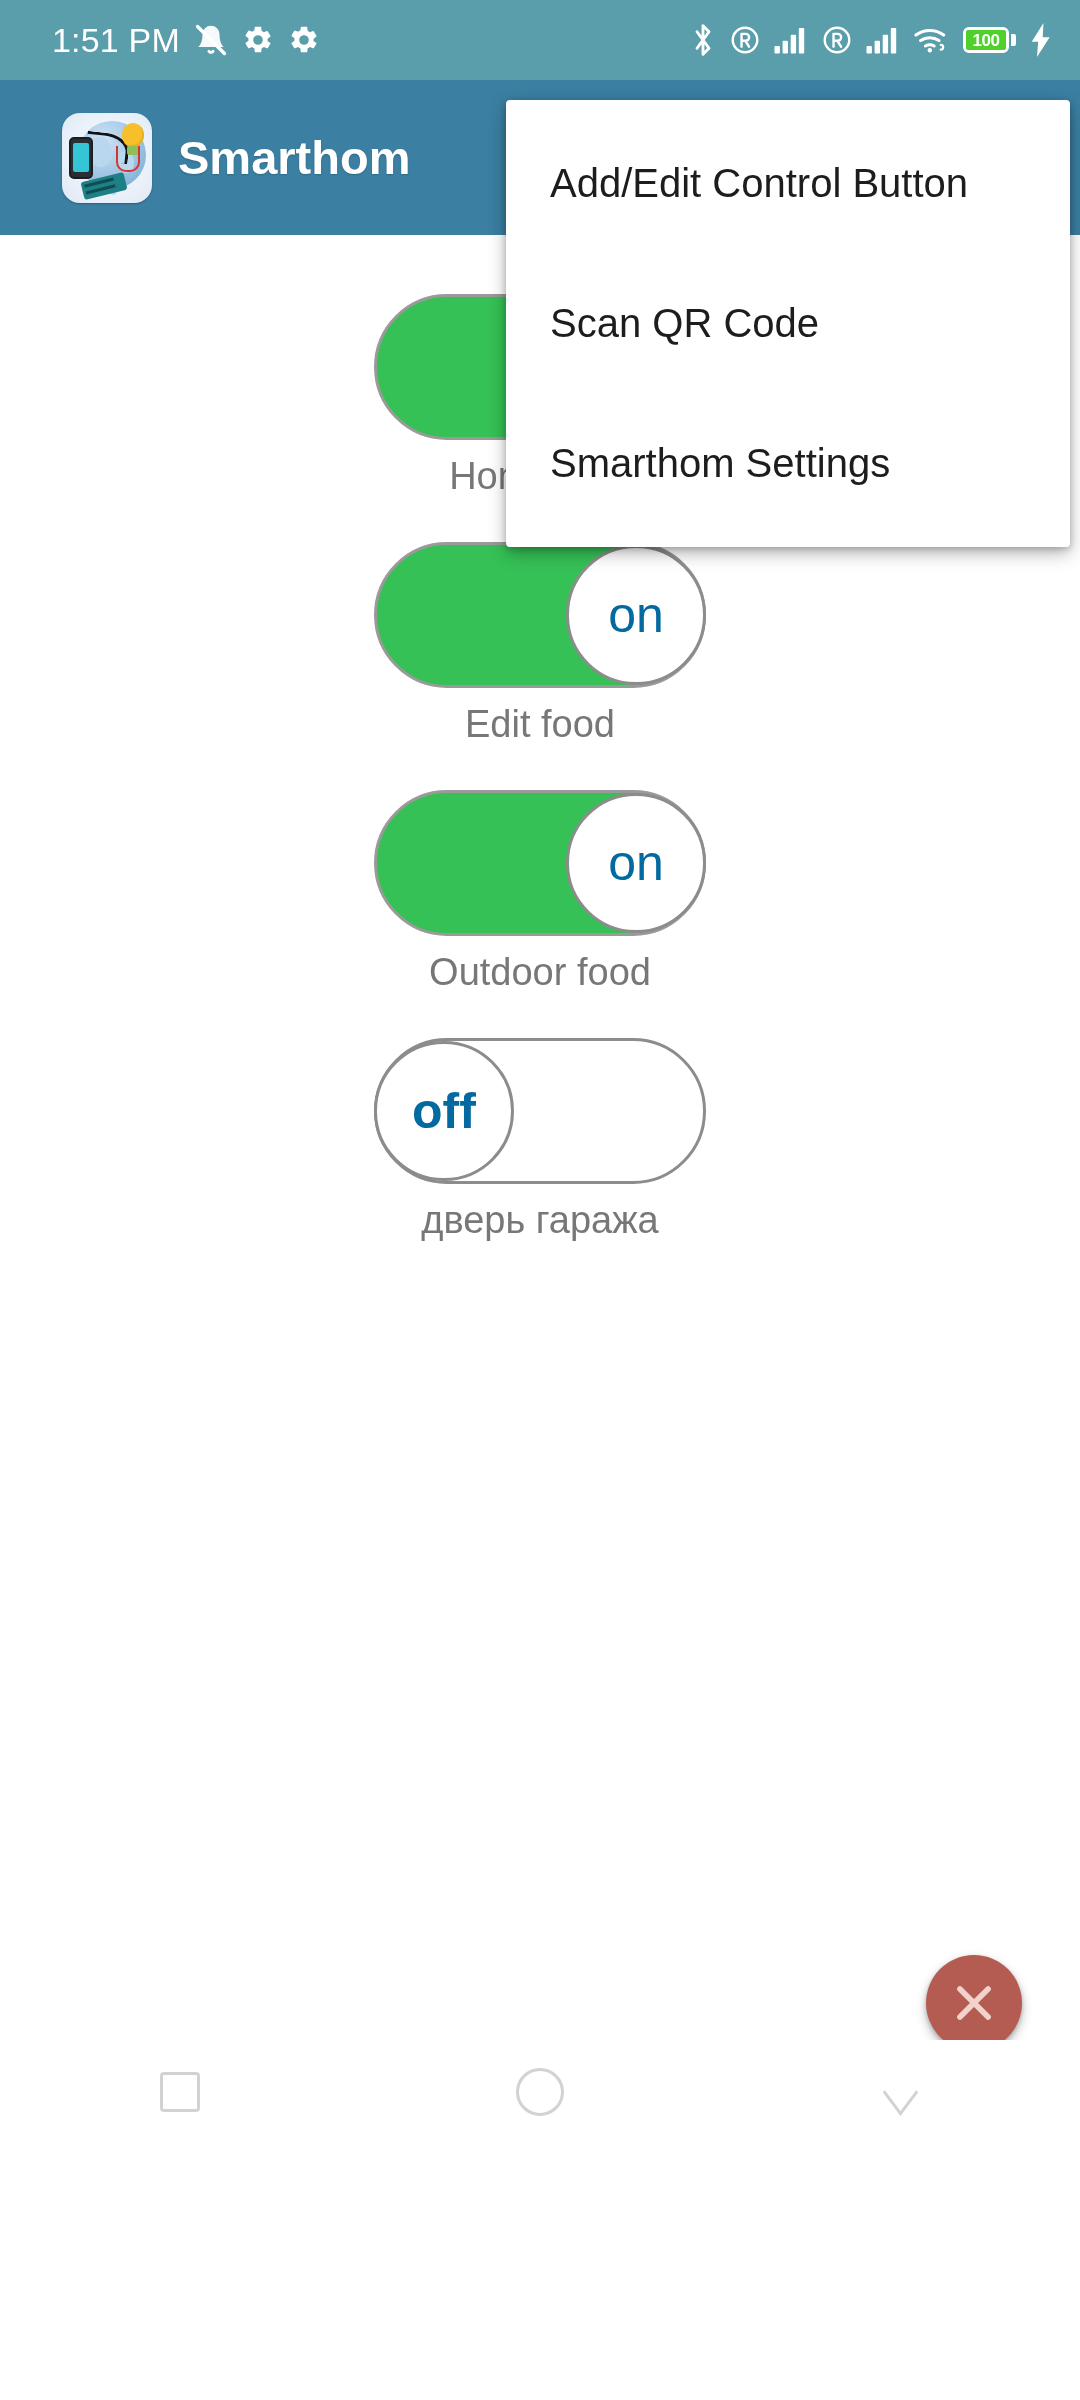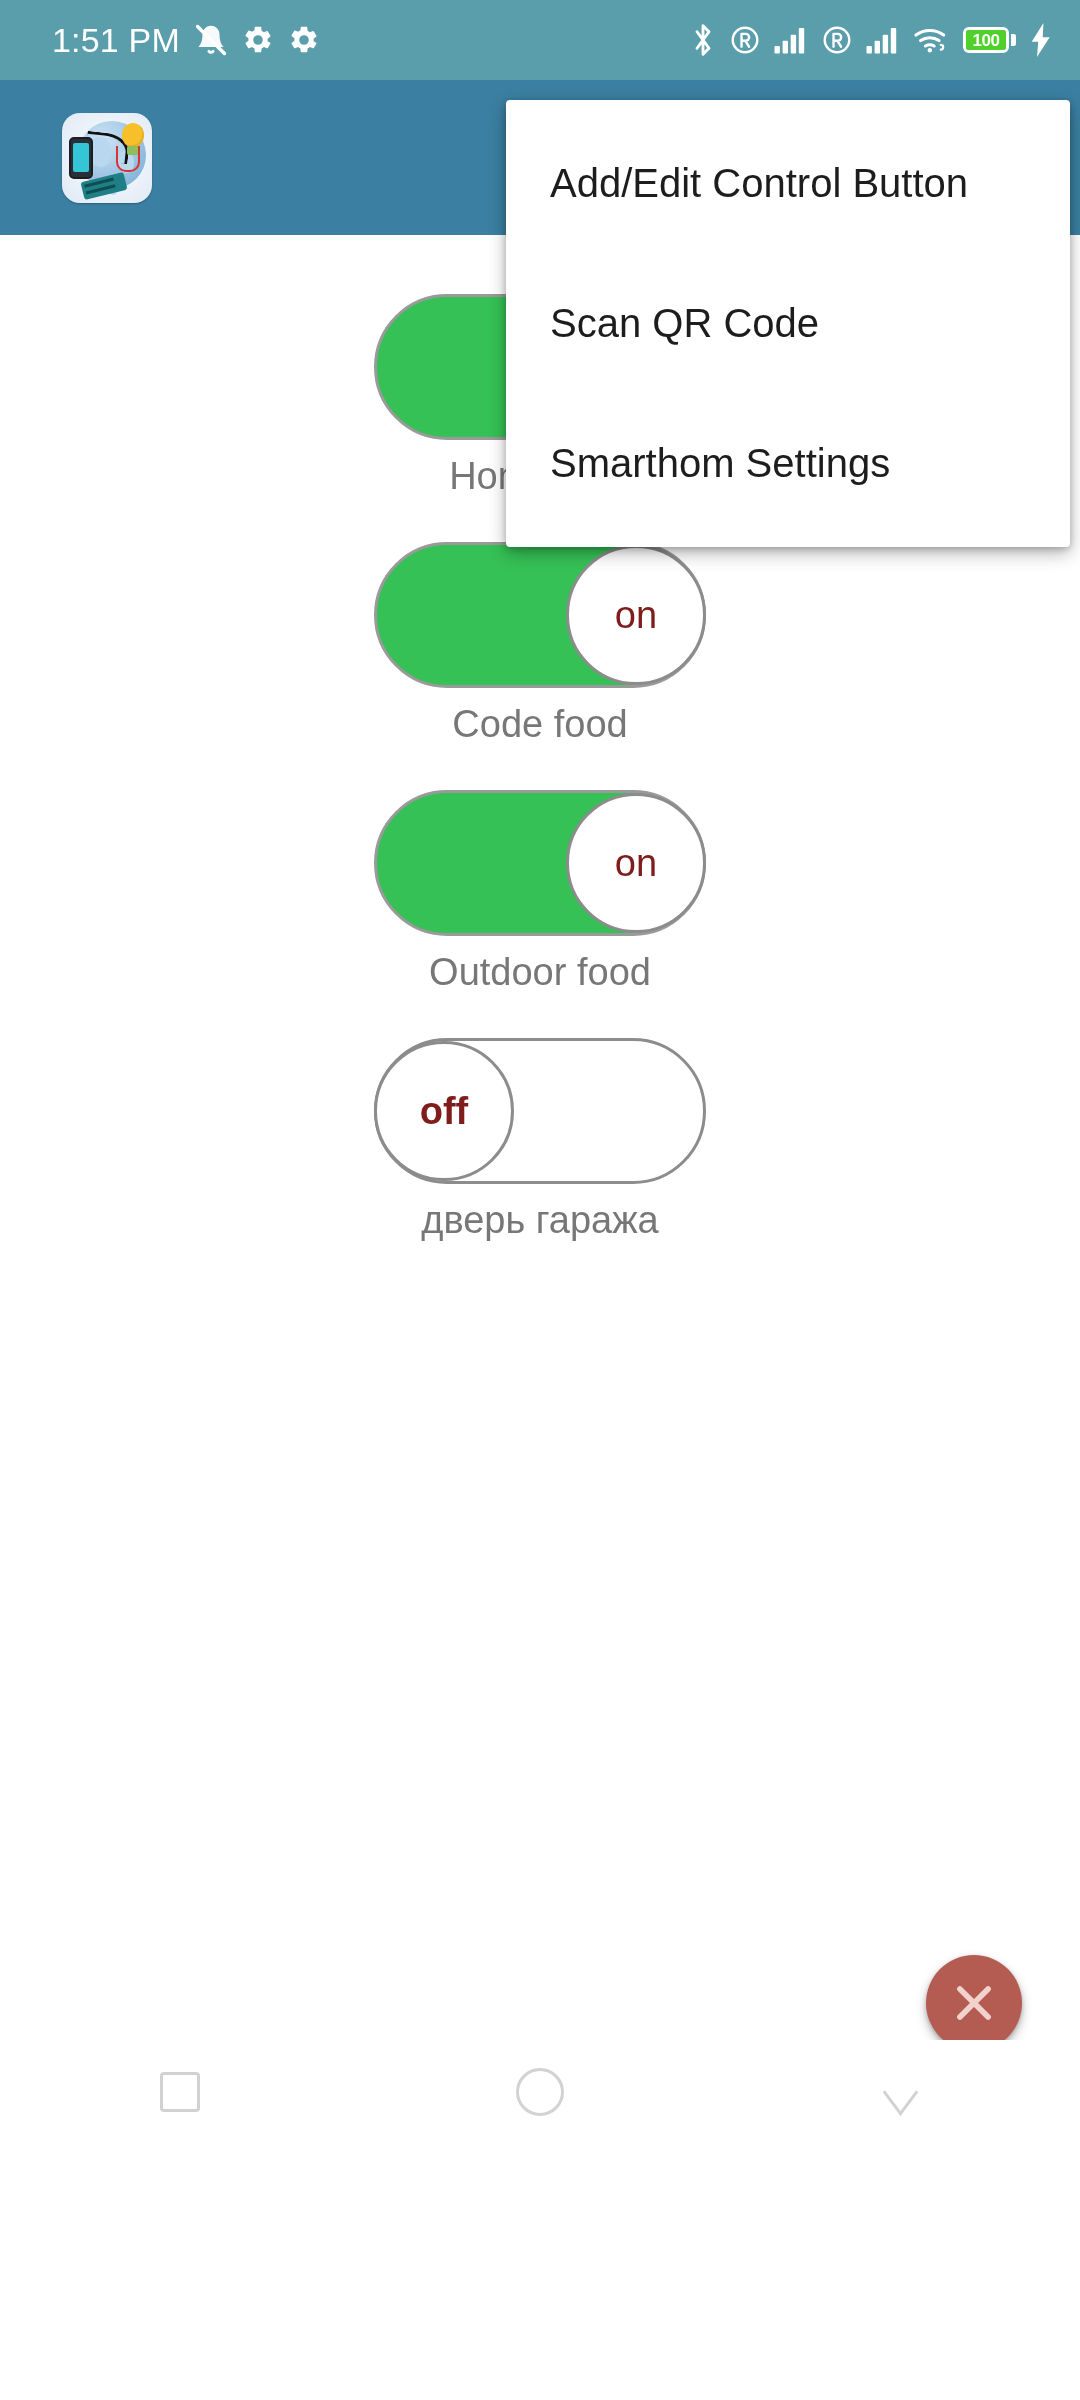--- a/index.html
+++ b/index.html
@@ -171,21 +171,21 @@
     border: 3px solid #8c8c8c;
     justify-content: flex-start;
   }
   .knob {
     width: 140px; height: 140px;
     border-radius: 50%;
     background: #ffffff;
     border: 3px solid #8c8c8c;
     box-sizing: border-box;
     display: flex; align-items: center; justify-content: center;
-    font-size: 38px; color: #7f1d1d;
+    font-size: 50px; color: #0369a1;
     font-family: "Liberation Sans", sans-serif;
   }
   .switch.on .knob { margin-right: -3px; }
   .switch.off .knob { margin-left: -3px; font-weight: bold; }
 
   .toggle-label {
     margin-top: 15px;
     font-size: 38px; color: #777777;
     font-family: "Liberation Sans", sans-serif;
     text-align: center;
@@ -324,36 +324,37 @@
 
   <div id="app-bar">
     <div id="app-icon">
       <span class="globe"></span>
       <span class="arrow"></span>
       <span class="phone"></span>
       <span class="bulb"></span>
       <span class="link"></span>
       <span class="board"></span>
     </div>
+    <div id="app-title">Smarthom</div>
   </div>
 
   <div id="toggle-list">
 
     <div class="toggle-row">
       <div class="switch on">
         <div class="knob">on</div>
       </div>
       <div class="toggle-label">Home light</div>
     </div>
 
     <div class="toggle-row">
       <div class="switch on">
         <div class="knob">on</div>
       </div>
-      <div class="toggle-label">Code food</div>
+      <div class="toggle-label">Edit food</div>
     </div>
 
     <div class="toggle-row">
       <div class="switch on">
         <div class="knob">on</div>
       </div>
       <div class="toggle-label">Outdoor food</div>
     </div>
 
     <div class="toggle-row">

